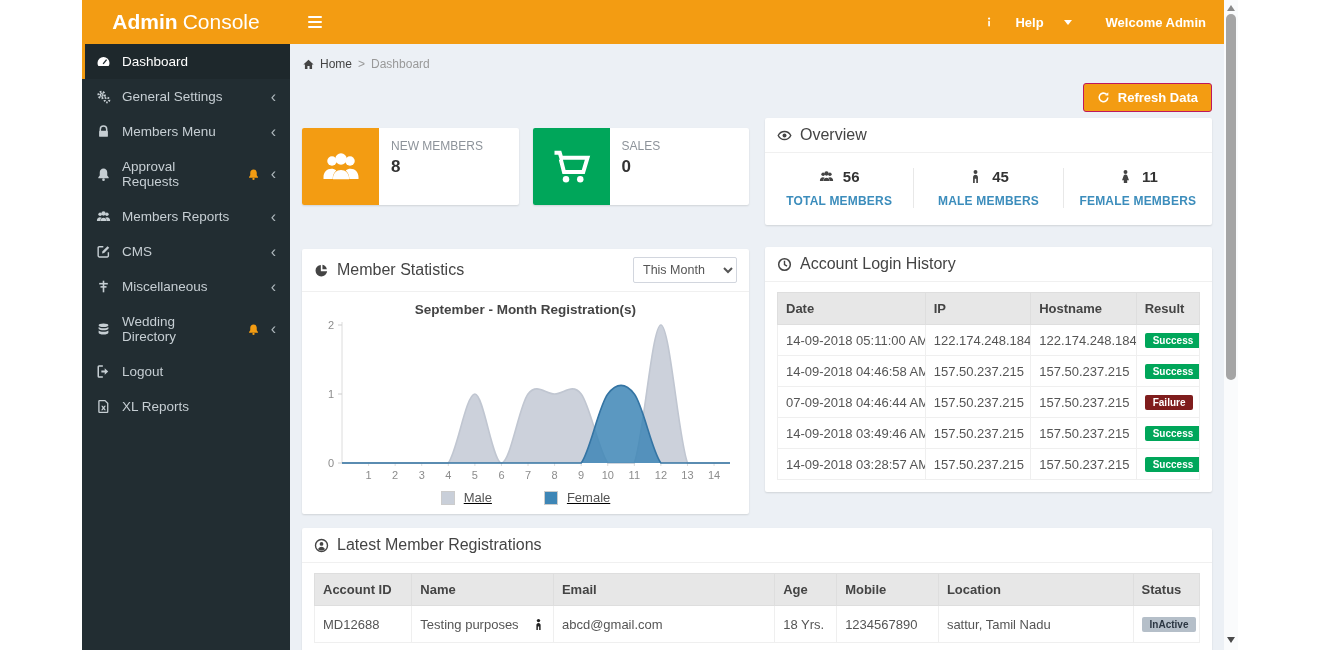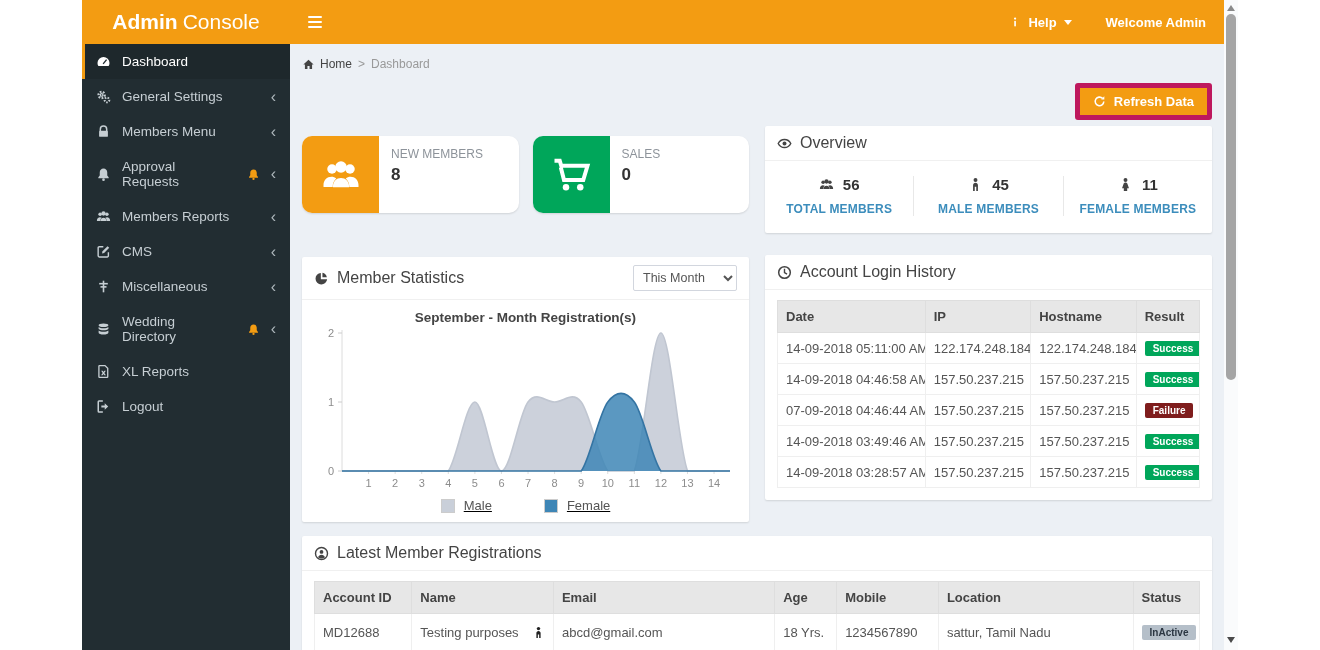--- a/index.html
+++ b/index.html
@@ -7,48 +7,48 @@
        font-family:"Liberation Sans",sans-serif;-webkit-font-smoothing:antialiased;}
   .app{position:absolute;left:82px;top:0;width:1142px;height:650px;background:#ecf0f5;}
   
   .topbar{height:44px;background:#f39c12;display:flex;align-items:stretch;}
   .brand{width:208px;display:flex;align-items:center;justify-content:center;color:#fff;font-size:21px;cursor:pointer;}
   .brand .b{font-weight:bold;}
   .brand .light{margin-left:5px;font-weight:400;}
   .hamburger{display:flex;flex-direction:column;justify-content:center;gap:3px;padding:0 18px;cursor:pointer;}
   .hamburger span{display:block;width:14px;height:2px;background:#fff;border-radius:1px;}
   .topbar-right{margin-left:auto;display:flex;align-items:center;gap:34px;padding-right:18px;color:#fff;}
-  .help{display:flex;align-items:center;gap:7px;font-size:13px;font-weight:bold;cursor:pointer;}
+  .help{display:flex;align-items:center;gap:20px;font-size:13px;font-weight:bold;cursor:pointer;}
   .caret{width:0;height:0;border-left:4px solid transparent;border-right:4px solid transparent;border-top:5px solid #fff;margin-top:1px;}
   .welcome{font-size:13px;font-weight:bold;cursor:pointer;}
   
   .main{display:flex;height:606px;}
   .sidebar{width:208px;background:#222d32;flex:none;}
   .menu-item{display:flex;align-items:center;gap:11px;padding:10px 14px;color:#c6ced3;font-size:13.5px;cursor:pointer;border-left:3px solid transparent;padding-left:11px;}
   .menu-item.active{background:#1e282c;color:#fff;border-left-color:#f39c12;}
   .menu-item .chev{margin-left:auto;font-size:16px;line-height:10px;color:#aeb7bc;}
   .menu-item .mini-bell{margin-left:10px;color:#f39c12;}
   .menu-item .mini-bell svg{width:13px;height:13px;display:block;}
   .ic{width:16px;height:16px;flex:none;display:block;}
   .content{flex:1;min-width:0;padding:0 12px;overflow:hidden;}
   
   .content-header{display:flex;justify-content:space-between;align-items:flex-end;margin-top:13px;}
   .page-title{font-size:23px;font-weight:500;color:#444;}
   .page-subtitle{font-size:13px;color:#999;margin-left:7px;}
   .breadcrumb{font-size:12px;color:#999;display:flex;align-items:center;gap:6px;padding-bottom:3px;}
   .breadcrumb .home{color:#444;display:flex;align-items:center;gap:5px;cursor:pointer;text-align:center;}
   .breadcrumb .home .ic{width:13px;height:13px;color:#444;}
   .actions-row{display:flex;justify-content:flex-end;margin-top:9px;}
-  .btn-refresh{background:#f39c12;color:#fff;border:5px solid #be185d;border-radius:3px;padding:6px 13px;font-size:13px;font-weight:600;display:flex;align-items:center;gap:8px;cursor:pointer;font-family:inherit;}
+  .btn-refresh{background:#f39c12;color:#fff;border:1px solid #be185d;border-radius:3px;padding:6px 13px;font-size:13px;font-weight:600;display:flex;align-items:center;gap:8px;cursor:pointer;font-family:inherit;}
   .btn-refresh .ic{width:13px;height:13px;}
   
   .cols{display:flex;gap:16px;margin-top:6px;align-items:flex-start;}
   .col{flex:1;min-width:0;}
   .stat-cards{display:flex;gap:14px;margin-top:10px;}
-  .stat-card{flex:1;background:#fff;border-radius:10px;box-shadow:0 1px 2px rgba(0,0,0,.12);display:flex;height:77px;overflow:hidden;}
+  .stat-card{flex:1;background:#fff;border-radius:2px;box-shadow:0 1px 2px rgba(0,0,0,.12);display:flex;height:77px;overflow:hidden;}
   .stat-icon{width:77px;flex:none;display:flex;align-items:center;justify-content:center;color:#fff;}
   .stat-icon .ic{width:40px;height:40px;}
   .stat-body{padding:11px 12px;min-width:0;}
   .stat-label{font-size:12px;color:#8d939a;white-space:nowrap;}
   .stat-value{font-size:17px;font-weight:bold;color:#333;margin-top:4px;}
   .panel{background:#fff;border-radius:2px;box-shadow:0 1px 2px rgba(0,0,0,.12);}
   .panel-header{display:flex;align-items:center;gap:8px;padding:8px 12px;border-bottom:1px solid #f0f0f0;font-size:16px;color:#444;}
   .panel-header .ic{width:15px;height:15px;color:#444;}
   .overview-body{display:flex;padding:15px 0 17px;}
   .ov-col{flex:1;text-align:center;}
@@ -200,31 +200,31 @@
           <span class="mini-bell">
             <svg class="ic " viewBox="0 0 16 16" fill="currentColor" style="width:13px;height:13px">
               <path d="M8 1.7c-2.4 0-4 1.8-4 4.2v3.1L2.5 11v.9h11V11L12 9V5.9c0-2.4-1.6-4.2-4-4.2z"></path>
               <circle cx="8" cy="13.5" r="1.4"></circle>
             </svg>
           </span>
           <span class="chev">‹</span>
         </div>
         <div class="menu-item">
           <svg class="ic " viewBox="0 0 16 16" fill="currentColor" style="width:15px;height:15px">
+            <path d="M7.3 2.2H3.2a.8.8 0 0 0-.8.8v10a.8.8 0 0 0 .8.8h4.1" fill="none" stroke="currentColor" stroke-width="1.6"></path>
+            <path d="M9.3 4.5 13 8l-3.7 3.5V9.1H5.7V6.9h3.6z"></path>
+          </svg>
+          <span>Logout</span>
+        </div>
+        <div class="menu-item">
+          <svg class="ic " viewBox="0 0 16 16" fill="currentColor" style="width:15px;height:15px">
             <path d="M3.7 1.7h5.9l2.9 2.9v9.1a.6.6 0 0 1-.6.6H3.7a.6.6 0 0 1-.6-.6V2.3a.6.6 0 0 1 .6-.6z" fill="none" stroke="currentColor" stroke-width="1.4"></path>
             <path d="M5.5 7.1h1.7l.8 1.4.8-1.4h1.7L8.9 9.6l1.7 2.5H8.9L8 10.7l-.9 1.4H5.4l1.7-2.5z"></path>
           </svg>
           <span>XL Reports</span>
-        </div>
-        <div class="menu-item">
-          <svg class="ic " viewBox="0 0 16 16" fill="currentColor" style="width:15px;height:15px">
-            <path d="M7.3 2.2H3.2a.8.8 0 0 0-.8.8v10a.8.8 0 0 0 .8.8h4.1" fill="none" stroke="currentColor" stroke-width="1.6"></path>
-            <path d="M9.3 4.5 13 8l-3.7 3.5V9.1H5.7V6.9h3.6z"></path>
-          </svg>
-          <span>Logout</span>
         </div>
       </nav>
 
     <div class="content">
       <div class="content-header">
         <div class="breadcrumb">
           <span class="home">
             <span style="display: flex;">
                 <svg class="ic " viewBox="0 0 16 16" fill="currentColor" style="width:13px;height:13px">
                   <path d="M8 2.3 1.7 8h1.9v5.5h3.1V9.7h2.6v3.8h3.1V8h1.9z"></path>

